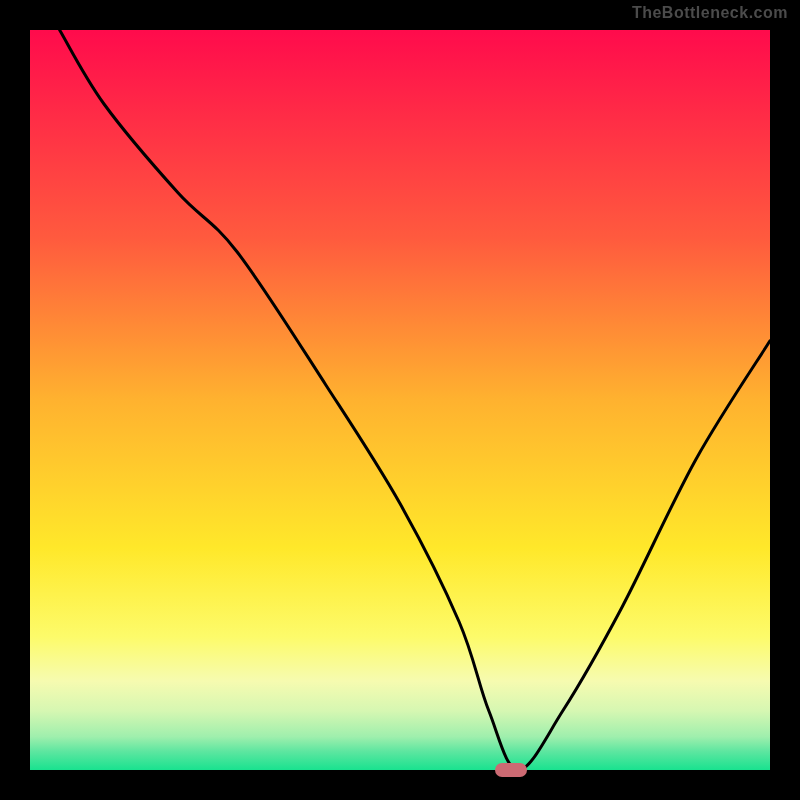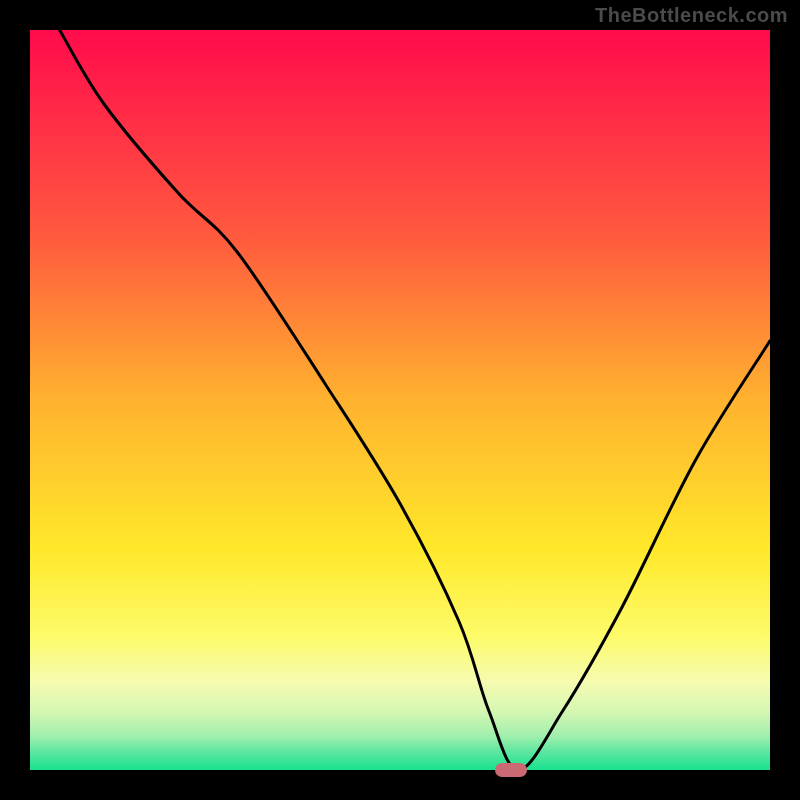--- a/index.html
+++ b/index.html
@@ -15,21 +15,21 @@
     position: relative;
     width: 800px;
     height: 800px;
     background: #000;
   }
   .watermark {
     position: absolute;
     top: 4px;
     right: 12px;
     color: #4b4b4b;
-    font-size: 20px;
+    font-size: 16px;
     font-weight: 600;
     letter-spacing: 0.5px;
     user-select: none;
   }
   .plot-area {
     position: absolute;
     left: 30px;
     top: 30px;
     width: 740px;
     height: 740px;

